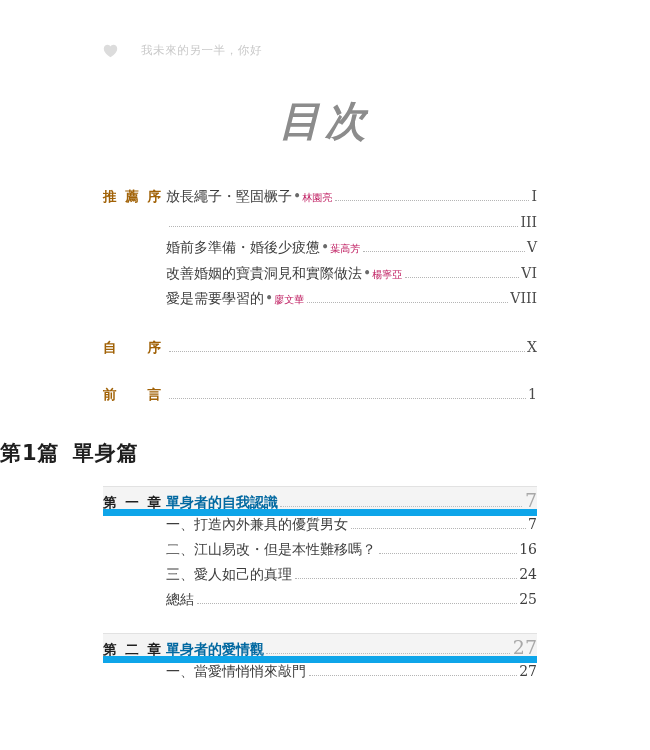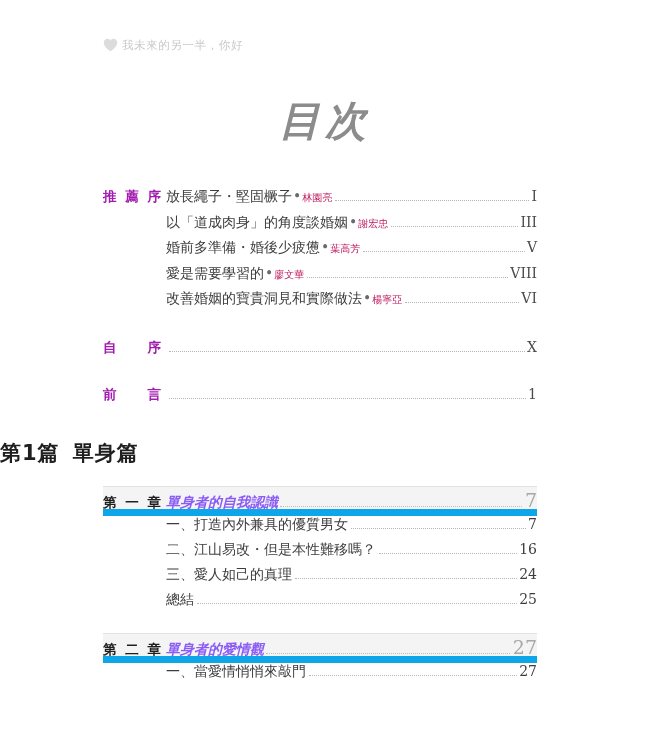--- a/index.html
+++ b/index.html
@@ -22,22 +22,22 @@
     height: 750px;
     box-sizing: border-box;
   }
 
   
   .running-header {
     position: absolute;
     left: 103px;
     top: 38px;
     display: flex;
-    align-items: flex-start;
-    gap: 4px;
+    align-items: flex-end;
+    gap: 23px;
     height: 20px;
   }
   .heart-icon {
     width: 15px;
     height: 14px;
     position: relative;
     flex: 0 0 auto;
   }
   .heart-icon svg { display: block; }
   .running-header-title {
@@ -79,21 +79,21 @@
     height: 25.5px;
   }
   .fm-label {
     width: 58px;
     flex: 0 0 58px;
     text-align: justify;
     text-align-last: justify;
     font-family: "DejaVu Sans", "Liberation Sans", sans-serif;
     font-weight: bold;
     font-size: 13.5px;
-    color: #a21caf;
+    color: #a16207;
     line-height: 1;
   }
   .fm-body {
     flex: 1 1 auto;
     display: flex;
     align-items: baseline;
     min-width: 0;
     margin-left: 5px;
   }
   .fm-text {
@@ -181,24 +181,23 @@
     display: flex;
     align-items: baseline;
     min-width: 0;
     margin-left: 5px;
     padding-top: 4px;
   }
   .chapter-title {
     font-family: "DejaVu Sans", "Liberation Sans", sans-serif;
     font-weight: bold;
     font-size: 14px;
-    color: #8b5cf6;
-    white-space: nowrap;
-    line-height: 1;
-    font-style: italic;
+    color: #0369a1;
+    white-space: nowrap;
+    line-height: 1;
   }
   .chapter-leader {
     flex: 1 1 auto;
     border-bottom: 1px dotted #bdbdbd;
     margin: 0 3px 4px 2px;
     min-width: 8px;
     height: 1px;
   }
   .chapter-page {
     font-family: "DejaVu Serif", "Liberation Serif", serif;
@@ -260,47 +259,46 @@
         <span class="fm-label">推薦序</span>
         <span class="fm-body">
           <span class="fm-text"><span>放長繩子・堅固橛子</span><span class="sep-dot">•</span><span class="author">林園亮</span></span>
           <span class="leader"></span>
           <span class="fm-page">I</span>
         </span>
       </div>
       <div class="fm-row">
         <span class="fm-label"></span>
         <span class="fm-body">
-          <span class="fm-text"><span>以「道成肉身」的角度談婚姻</span><span class="sep-dot">•</span><span class="author">謝宏忠</span></span>
           <span class="leader"></span>
           <span class="fm-page">III</span>
         </span>
       </div>
       <div class="fm-row">
         <span class="fm-label"></span>
         <span class="fm-body">
           <span class="fm-text"><span>婚前多準備・婚後少疲憊</span><span class="sep-dot">•</span><span class="author">葉高芳</span></span>
           <span class="leader"></span>
           <span class="fm-page">V</span>
         </span>
       </div>
       <div class="fm-row">
         <span class="fm-label"></span>
         <span class="fm-body">
+          <span class="fm-text"><span>改善婚姻的寶貴洞見和實際做法</span><span class="sep-dot">•</span><span class="author">楊寧亞</span></span>
+          <span class="leader"></span>
+          <span class="fm-page">VI</span>
+        </span>
+      </div>
+      <div class="fm-row">
+        <span class="fm-label"></span>
+        <span class="fm-body">
           <span class="fm-text"><span>愛是需要學習的</span><span class="sep-dot">•</span><span class="author">廖文華</span></span>
           <span class="leader"></span>
           <span class="fm-page">VIII</span>
-        </span>
-      </div>
-      <div class="fm-row">
-        <span class="fm-label"></span>
-        <span class="fm-body">
-          <span class="fm-text"><span>改善婚姻的寶貴洞見和實際做法</span><span class="sep-dot">•</span><span class="author">楊寧亞</span></span>
-          <span class="leader"></span>
-          <span class="fm-page">VI</span>
         </span>
       </div>
     </div>
 
     <div class="fm-spacer-self"></div>
 
     <div class="fm-row">
       <span class="fm-label">自序</span>
       <span class="fm-body">
         <span class="leader"></span>

